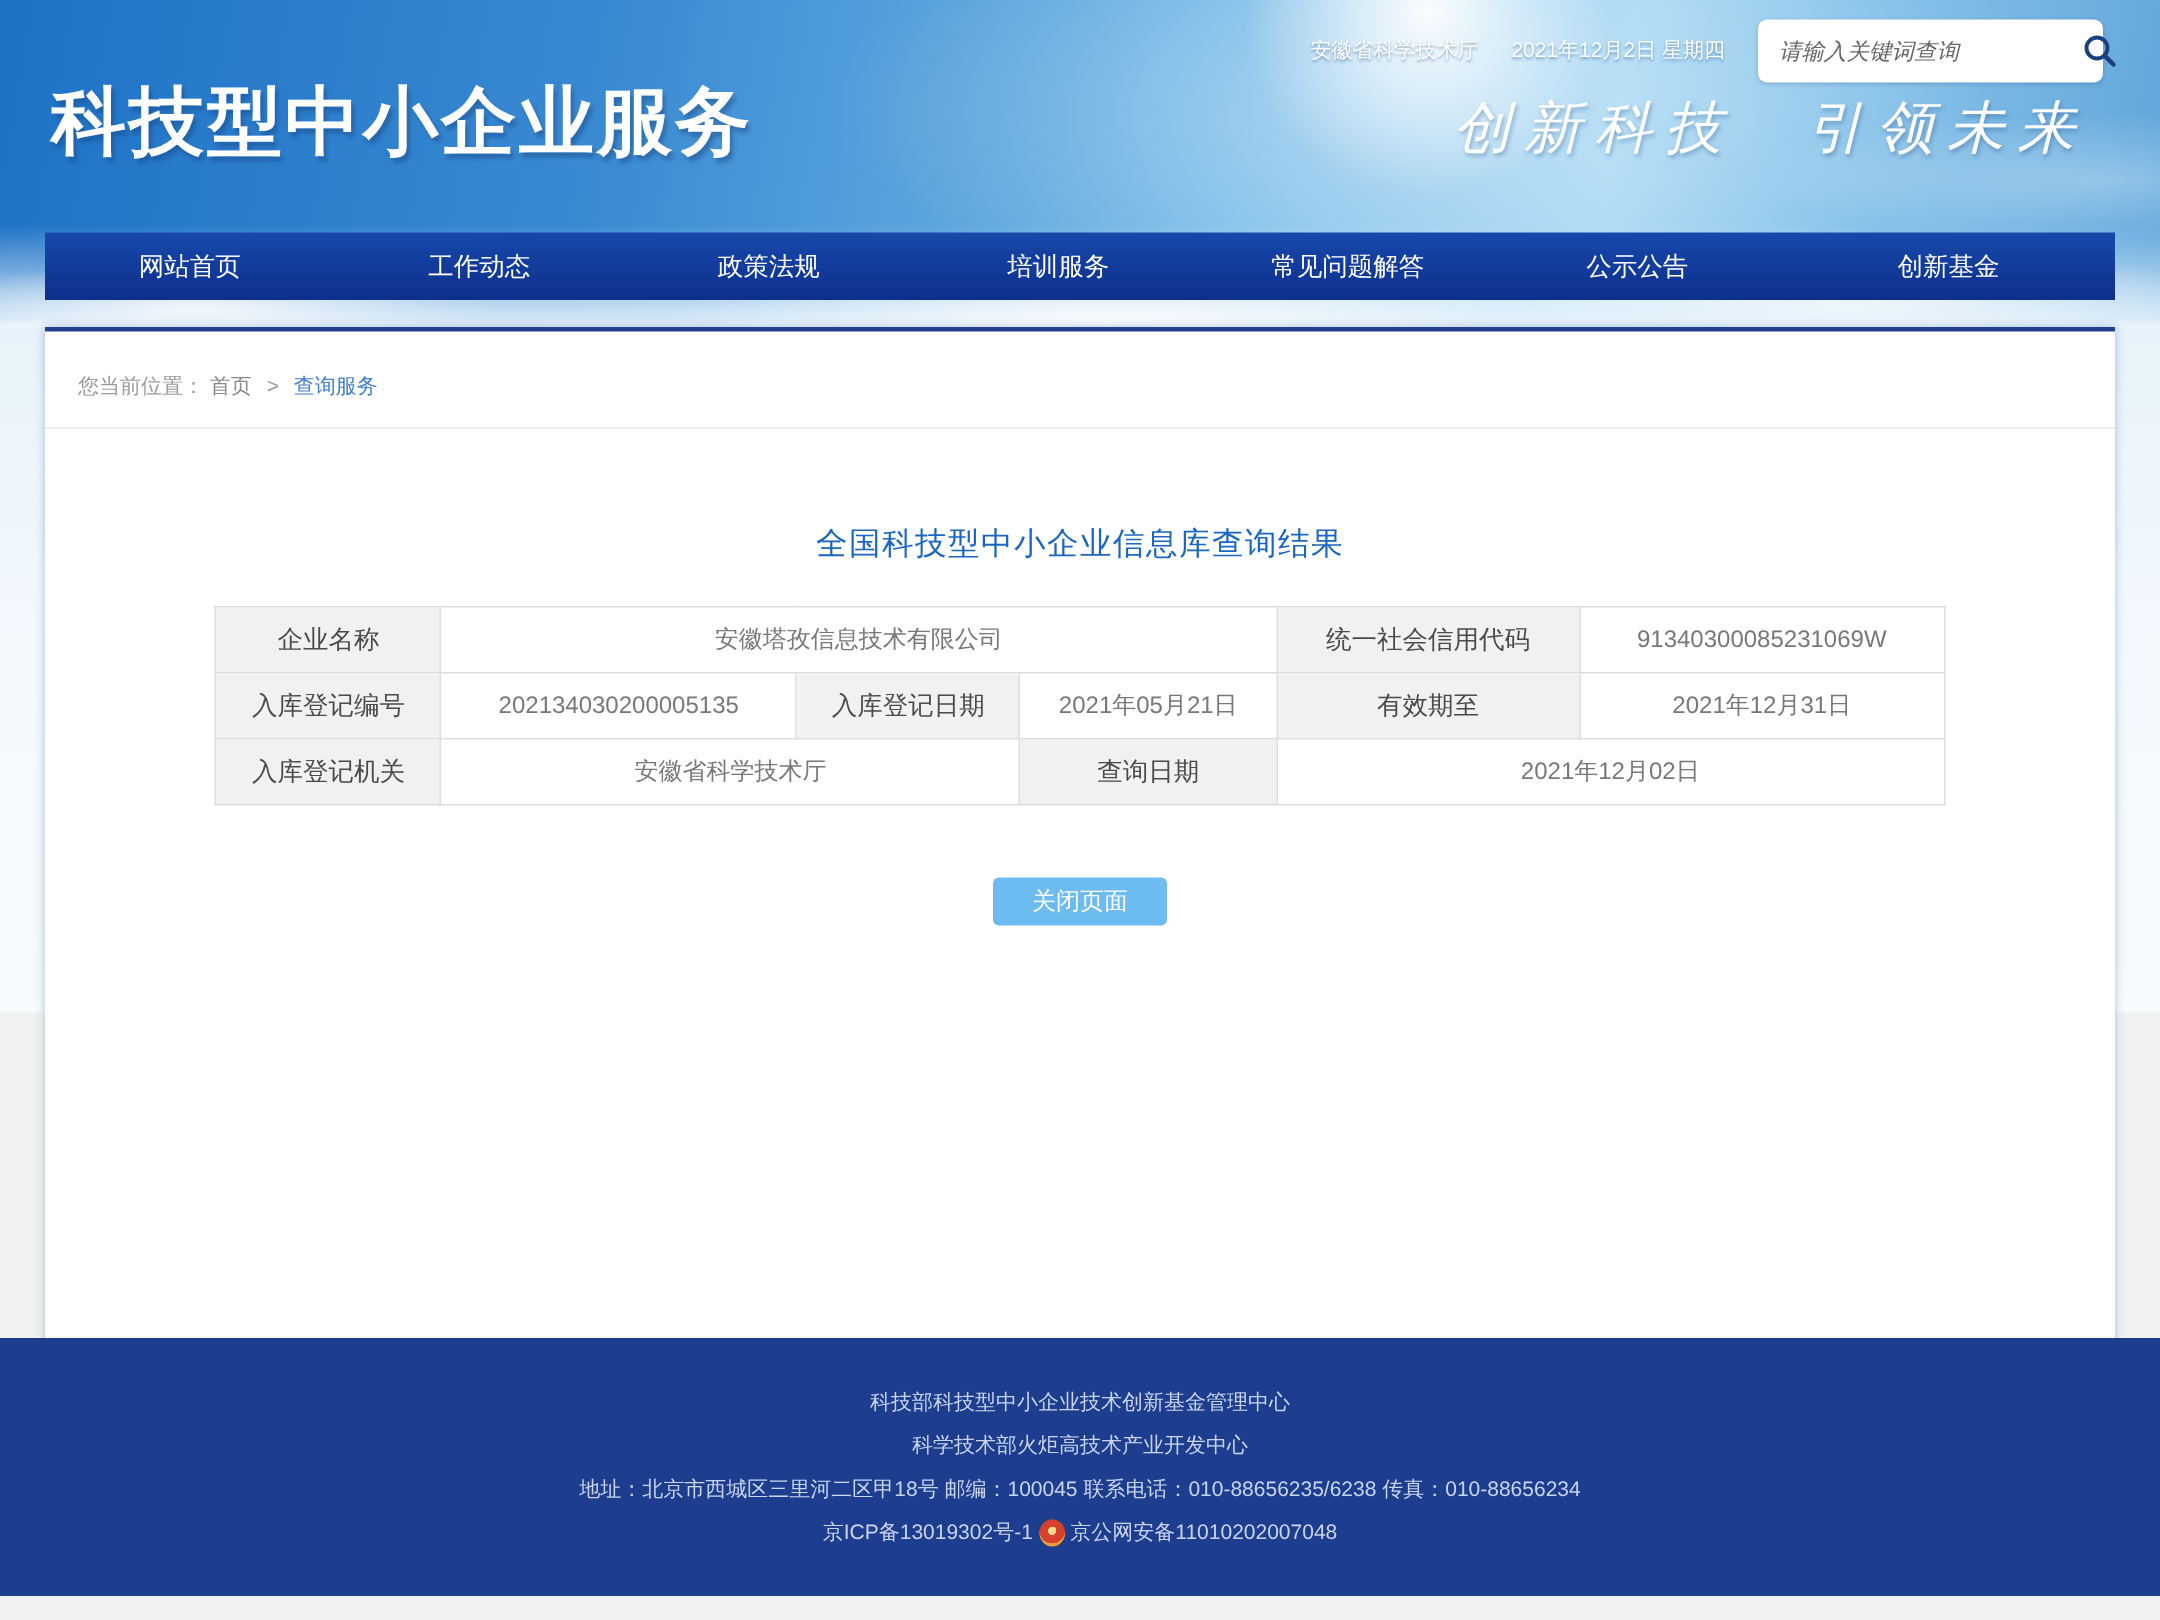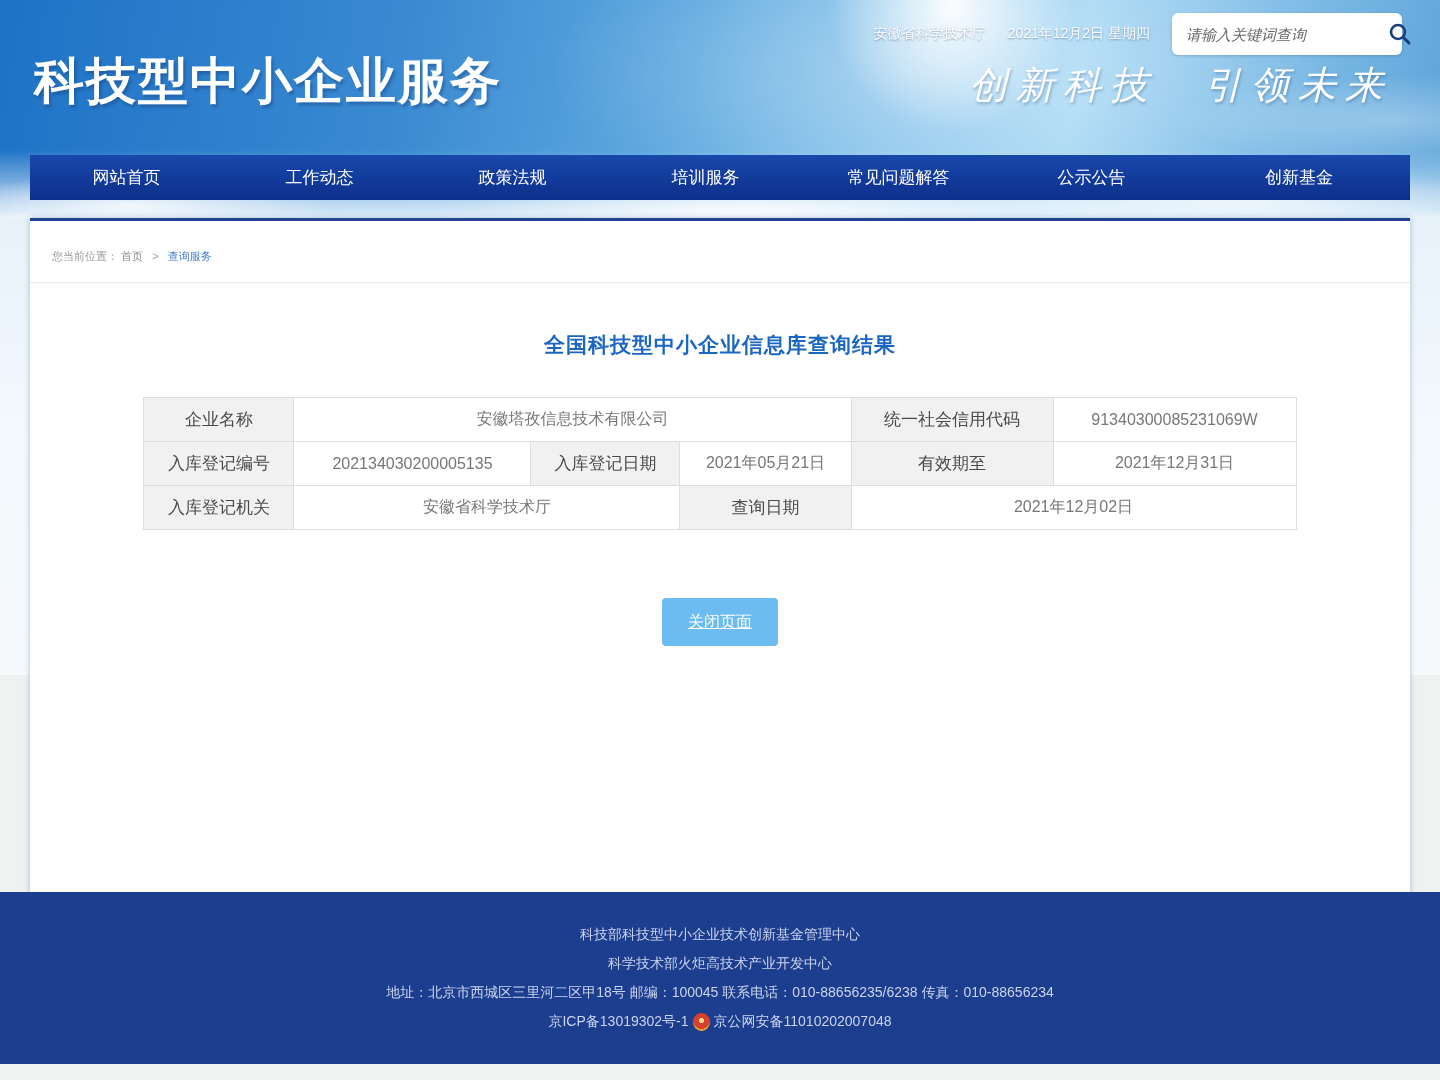--- a/index.html
+++ b/index.html
@@ -67,44 +67,44 @@
     color:#fff; font-size:17px; cursor:pointer; white-space:nowrap;
   }
   .nav-item:last-child { flex:1.15; }
   
   .main {
     position:absolute; top:218px; left:30px; width:1380px; height:722px;
     background:#fff; border-top:3px solid #24418f;
     box-shadow:0 0 6px rgba(40,90,160,0.35);
   }
   .breadcrumb {
-    padding:28px 0 18px 22px; font-size:11px; color:#9a9a9a;
+    padding:28px 0 18px 22px; font-size:14px; color:#9a9a9a;
     border-bottom:1px solid #e9e9e9;
   }
   .crumb-home { color:#8a8a8a; cursor:pointer; text-decoration:none; }
   .crumb-sep { color:#9a9a9a; margin:0 6px; }
   .crumb-current { color:#3e7fd0; cursor:pointer; text-decoration:none; }
   .result-title {
-    margin-top:48px; text-align:center;
-    font-size:21px; font-weight:bold; color:#1b66c0; letter-spacing:1px;
+    margin-top:62px; text-align:center;
+    font-size:21px; font-weight:normal; color:#1b66c0; letter-spacing:1px;
   }
   table.result-table {
-    margin:38px auto 0; width:1152px;
+    margin:28px auto 0; width:1152px;
     border-collapse:collapse; table-layout:fixed;
   }
   .result-table th, .result-table td {
     height:44px; border:1px solid #ddd; text-align:center; vertical-align:middle;
     overflow:hidden; white-space:nowrap;
   }
   .result-table th { background:#f1f1f1; color:#4a4a4a; font-size:17px; font-weight:normal; }
   .result-table td { color:#777; font-size:16px; background:#fff; }
   .close-btn {
-    display:block; margin:68px auto 0; min-width:116px; height:48px; padding:0 26px;
+    display:block; margin:48px auto 0; min-width:116px; height:32px; padding:0 26px;
     background:#6cbcf1; color:#fff; border:none; border-radius:4px;
-    font-size:16px; cursor:pointer; font-family:"Liberation Sans", sans-serif;text-decoration:underline;
+    font-size:16px; cursor:pointer; font-family:"Liberation Sans", sans-serif;
   }
   
   .footer {
     position:absolute; top:892px; left:0; width:1440px; height:172px;
     background:#1d3d8e; color:#c9d4ee; font-size:14px; text-align:center;
     padding-top:28px;
   }
   .footer-line { line-height:29px; }
   .icp-line { display:flex; justify-content:center; align-items:center; gap:4px; line-height:29px; }
   .icp-link, .police-link { color:#c9d4ee; text-decoration:none; cursor:pointer; }

